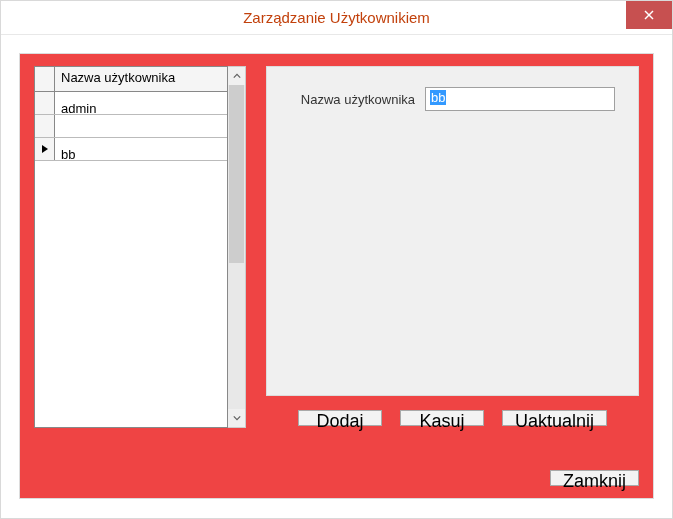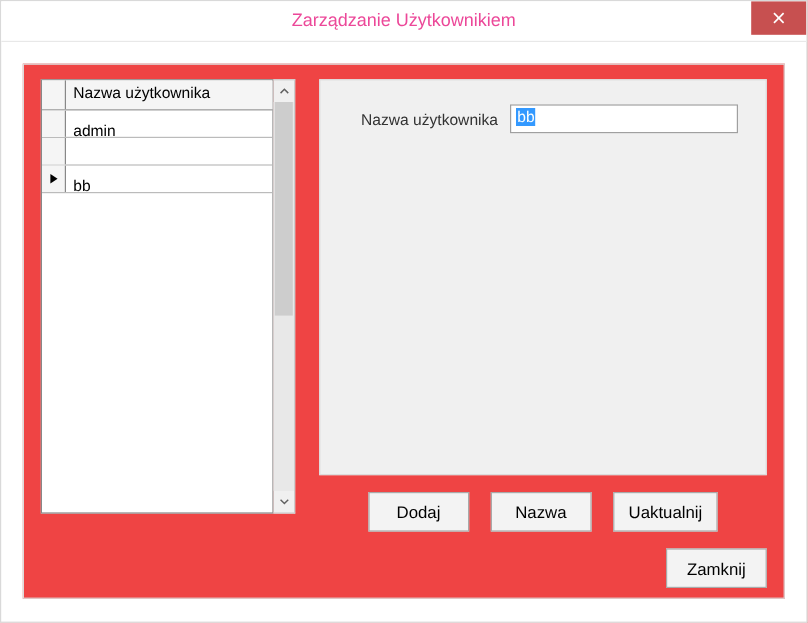--- a/index.html
+++ b/index.html
@@ -18,21 +18,21 @@
     height: 34px;
     background: #fff;
     border-bottom: 1px solid #e8e8e8;
     position: relative;
     display: flex;
     align-items: center;
     justify-content: center;
   }
   .titlebar-title {
     font-size: 15px;
-    color: #ec4899;
+    color: #c2410c;
     text-align: center;
   }
   .close-btn {
     position: absolute;
     right: 0;
     top: 0;
     width: 46px;
     height: 28px;
     background: #c75050;
     color: #fff;
@@ -187,24 +187,24 @@
   }
 
   .action-row {
     display: flex;
     gap: 18px;
     margin-top: 14px;
     justify-content: center;
   }
   .btn {
     min-width: 84px;
-    height: 33px;
+    height: 16px;
     background: #f3f3f3;
     border: 1px solid #a9a9a9;
-    font-size: 14px;
+    font-size: 18px;
     font-family: inherit;
     cursor: pointer;
     padding: 0 12px;
   }
 
   .footer-row {
     position: absolute;
     right: 14px;
     bottom: 8px;
     text-decoration: underline;
@@ -271,21 +271,21 @@
       <div class="right-pane">
         <div class="form-group">
           <div class="form-row">
             <div class="form-label">Nazwa użytkownika</div>
             <div class="form-input"><span class="sel">bb</span></div>
           </div>
         </div>
 
         <div class="action-row">
           <button class="btn">Dodaj</button>
-          <button class="btn">Nazwa</button>
+          <button class="btn">Kasuj</button>
           <button class="btn">Uaktualnij</button>
         </div>
       </div>
 
     </div>
 
     <div class="footer-row">
       <button class="btn">Zamknij</button>
     </div>
   </div>

